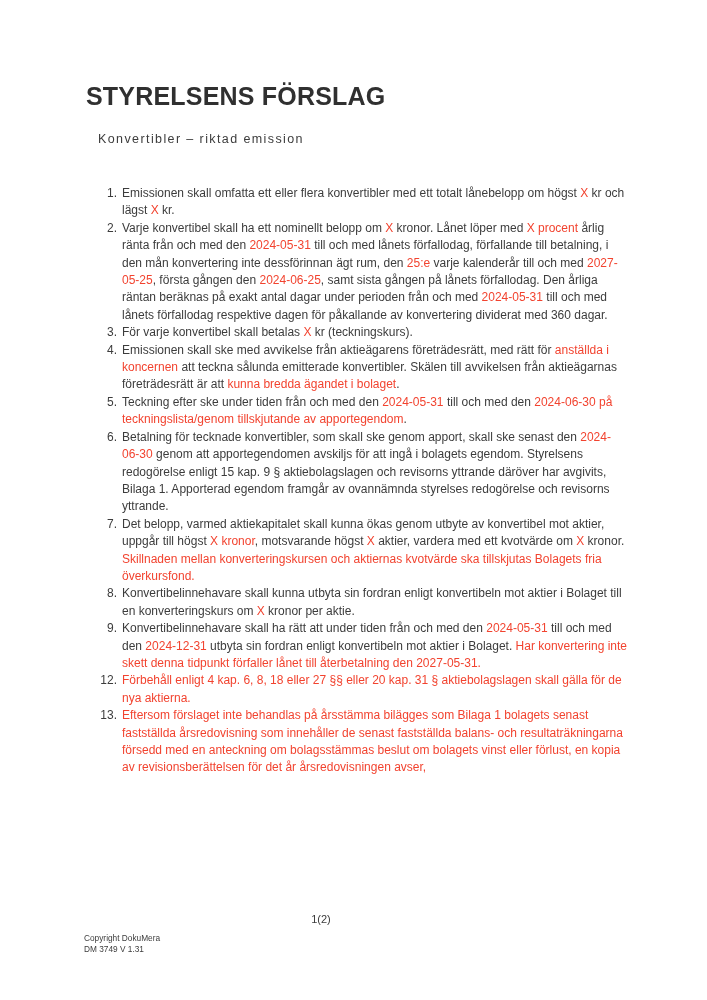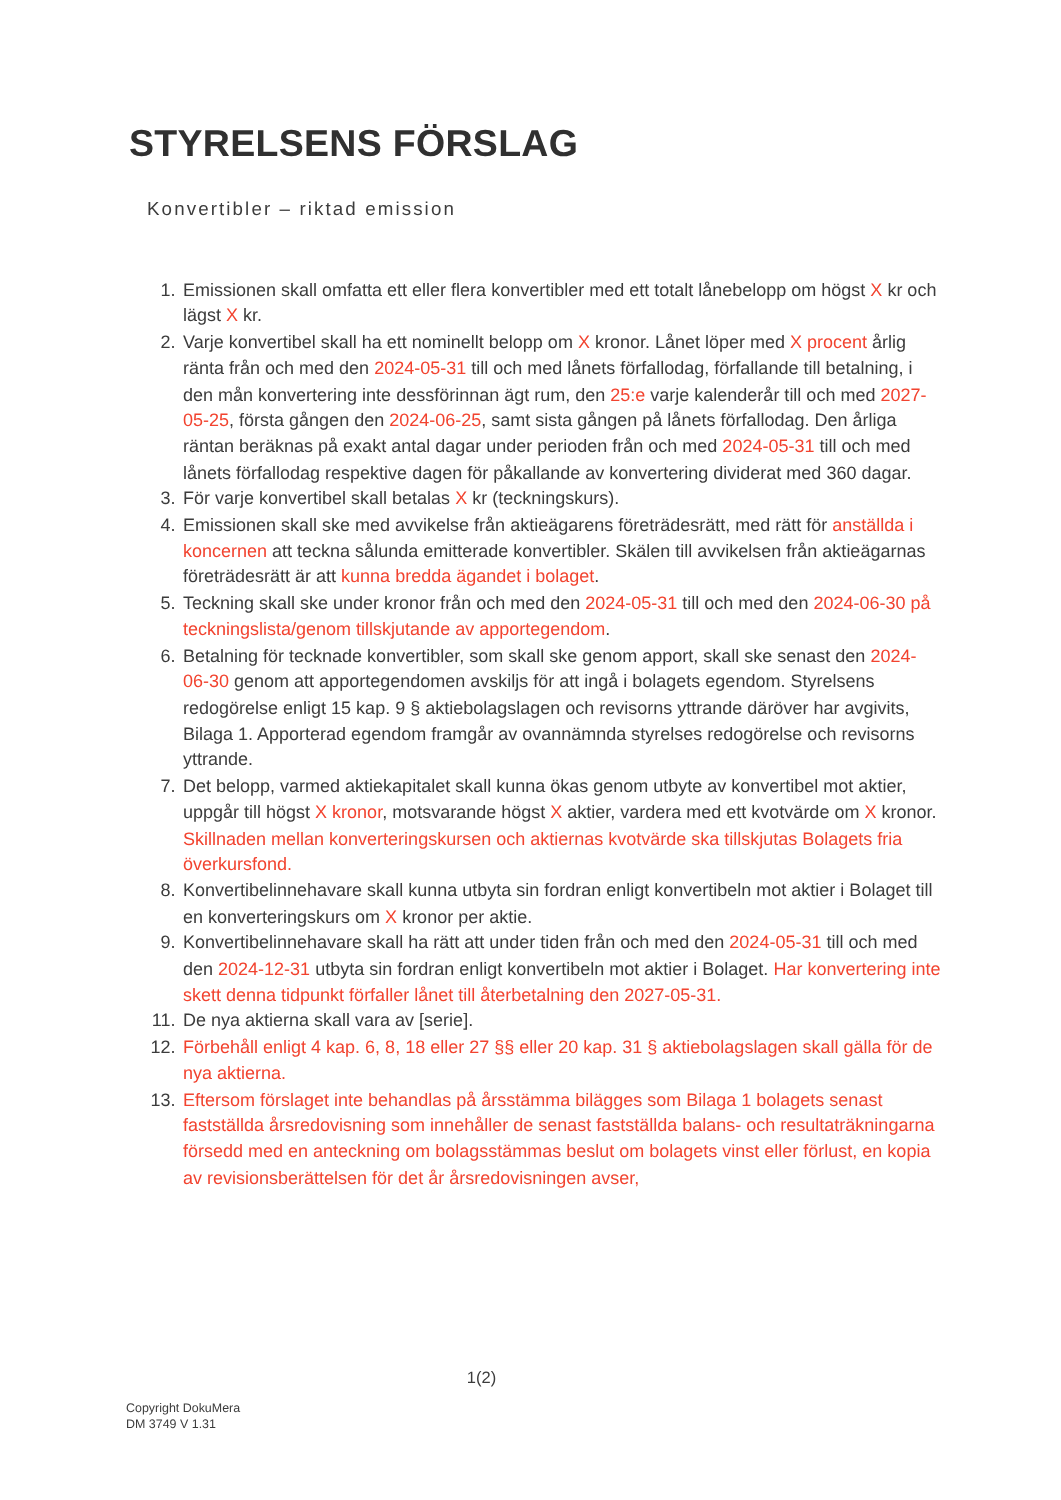--- a/index.html
+++ b/index.html
@@ -60,41 +60,37 @@
         <li>
           <span class="num">3.</span>
           <span class="itext"><span>För varje konvertibel skall betalas </span><span class="red">X</span><span> kr (teckningskurs).</span></span>
         </li>
         <li>
           <span class="num">4.</span>
           <span class="itext"><span>Emissionen skall ske med avvikelse från aktieägarens företrädesrätt, med rätt för </span><span class="red">anställda i koncernen</span><span> att teckna sålunda emitterade konvertibler. Skälen till avvikelsen från aktieägarnas företrädesrätt är att </span><span class="red">kunna bredda ägandet i bolaget</span><span>.</span></span>
         </li>
         <li>
           <span class="num">5.</span>
-          <span class="itext"><span>Teckning skall ske under kronor från och med den </span><span class="red">2024-05-31</span><span> till och med den </span><span class="red">2024-06-30 på teckningslista/genom tillskjutande av apportegendom</span><span>.</span></span>
+          <span class="itext"><span>Teckning efter ske under tiden från och med den </span><span class="red">2024-05-31</span><span> till och med den </span><span class="red">2024-06-30 på teckningslista/genom tillskjutande av apportegendom</span><span>.</span></span>
         </li>
         <li>
           <span class="num">6.</span>
           <span class="itext"><span>Betalning för tecknade konvertibler, som skall ske genom apport, skall ske senast den </span><span class="red">2024-06-30</span><span> genom att apportegendomen avskiljs för att ingå i bolagets egendom. Styrelsens redogörelse enligt 15 kap. 9 § aktiebolagslagen och revisorns yttrande däröver har avgivits, Bilaga 1. Apporterad egendom framgår av ovannämnda styrelses redogörelse och revisorns yttrande.</span></span>
         </li>
         <li>
           <span class="num">7.</span>
           <span class="itext"><span>Det belopp, varmed aktiekapitalet skall kunna ökas genom utbyte av konvertibel mot aktier, uppgår till högst </span><span class="red">X kronor</span><span>, motsvarande högst </span><span class="red">X</span><span> aktier, vardera med ett kvotvärde om </span><span class="red">X</span><span> kronor. </span><span class="red">Skillnaden mellan konverteringskursen och aktiernas kvotvärde ska tillskjutas Bolagets fria överkursfond.</span></span>
         </li>
         <li>
           <span class="num">8.</span>
           <span class="itext"><span>Konvertibelinnehavare skall kunna utbyta sin fordran enligt konvertibeln mot aktier i Bolaget till en konverteringskurs om </span><span class="red">X</span><span> kronor per aktie.</span></span>
         </li>
         <li>
           <span class="num">9.</span>
           <span class="itext"><span>Konvertibelinnehavare skall ha rätt att under tiden från och med den </span><span class="red">2024-05-31</span><span> till och med den </span><span class="red">2024-12-31</span><span> utbyta sin fordran enligt konvertibeln mot aktier i Bolaget. </span><span class="red">Har konvertering inte skett denna tidpunkt förfaller lånet till återbetalning den 2027-05-31.</span></span>
-        </li>
-        <li>
-          <span class="num">11.</span>
-          <span class="itext"><span>De nya aktierna skall vara av [serie].</span></span>
         </li>
         <li>
           <span class="num">12.</span>
           <span class="itext"><span class="red">Förbehåll enligt 4 kap. 6, 8, 18 eller 27 §§ eller 20 kap. 31 § aktiebolagslagen skall gälla för de nya aktierna.</span></span>
         </li>
         <li>
           <span class="num">13.</span>
           <span class="itext"><span class="red">Eftersom förslaget inte behandlas på årsstämma bilägges som Bilaga 1 bolagets senast fastställda årsredovisning som innehåller de senast fastställda balans- och resultaträkningarna försedd med en anteckning om bolagsstämmas beslut om bolagets vinst eller förlust, en kopia av revisionsberättelsen för det år årsredovisningen avser,</span></span>
         </li>
       </ol>

